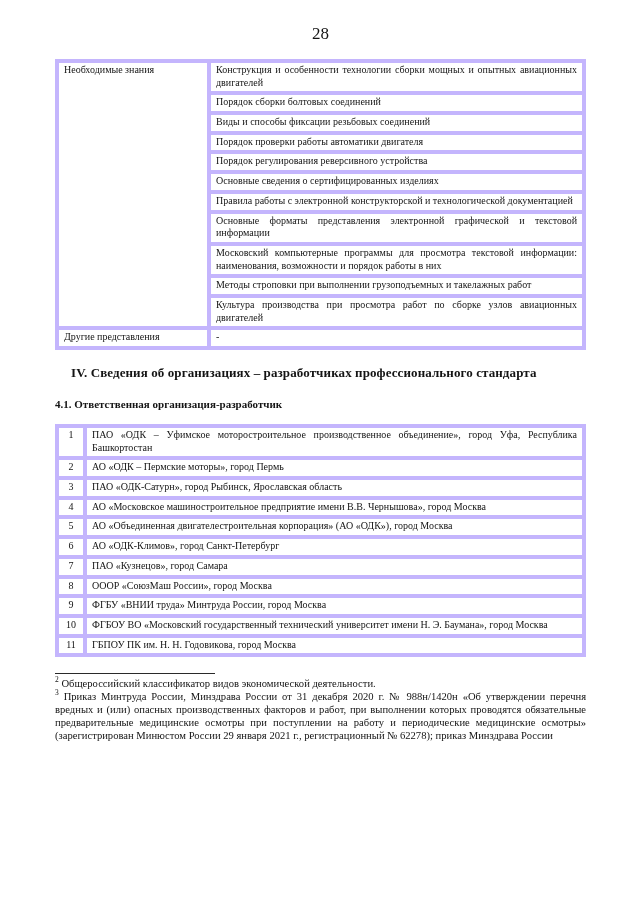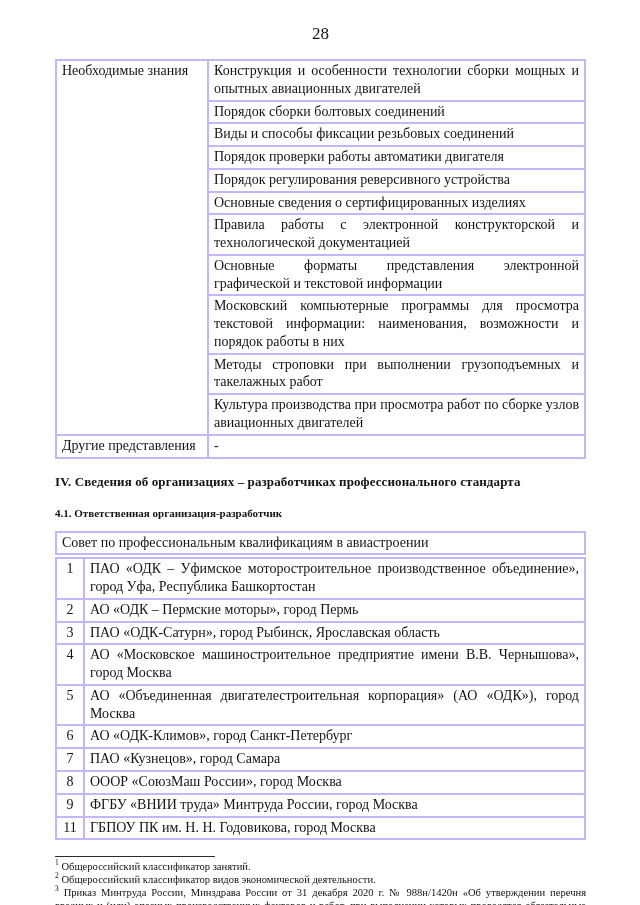--- a/index.html
+++ b/index.html
@@ -17,39 +17,39 @@
   .page-number {
     text-align: center;
     font-size: 17px;
     margin-bottom: 15px;
   }
   table {
     border-collapse: collapse;
     width: 100%;
   }
   td {
-    border: 2px solid #c4b5fd;
-    font-size: 14px;
+    border: 4px solid #c4b5fd;
+    font-size: 10px;
     line-height: 1.27;
     padding: 1px 5px 2px 5px;
     vertical-align: top;
     text-align: justify;
   }
   .knowledge .label-cell {
     width: 152px;
     text-align: left;
   }
   .num-cell {
     width: 28px;
     text-align: center;
   }
   .section-title {
     font-size: 13px;
     font-weight: bold;
-    margin: 15px 0 0 0;
+    margin: 15px 0 0 16px;
     letter-spacing: 0.1px;
   }
   .sub-title {
     font-size: 11px;
     font-weight: bold;
     margin: 17px 0 12px 0;
   }
   .org-table { margin-bottom: 2px; }
   .footnote-block {
     margin-top: 16px;
@@ -118,23 +118,20 @@
       </tr>
     </tbody>
   </table>
 
   <div class="section-title">IV. Сведения об организациях – разработчиках профессионального стандарта</div>
 
   <div class="sub-title">4.1. Ответственная организация-разработчик</div>
 
   <table class="org-table">
     <tbody>
-      <tr>
-        <td>Совет по профессиональным квалификациям в авиастроении</td>
-      </tr>
     </tbody>
   </table>
 
 
   <table>
     <tbody>
       <tr>
         <td class="num-cell">1</td>
         <td class="item-cell">ПАО «ОДК – Уфимское моторостроительное производственное объединение», город Уфа, Республика Башкортостан</td>
       </tr>
@@ -164,26 +161,29 @@
       </tr>
       <tr>
         <td class="num-cell">8</td>
         <td class="item-cell">ОООР «СоюзМаш России», город Москва</td>
       </tr>
       <tr>
         <td class="num-cell">9</td>
         <td class="item-cell">ФГБУ «ВНИИ труда» Минтруда России, город Москва</td>
       </tr>
       <tr>
+        <td class="num-cell">10</td>
+        <td class="item-cell">ФГБОУ ВО «Московский государственный технический университет имени Н. Э. Баумана», город Москва</td>
+      </tr>
+      <tr>
         <td class="num-cell">11</td>
         <td class="item-cell">ГБПОУ ПК им. Н. Н. Годовикова, город Москва</td>
       </tr>
     </tbody>
   </table>
 
   <div class="footnote-block">
     <div class="footnote-rule"></div>
-    <p class="footnote"><sup>1</sup> <span>Общероссийский классификатор занятий.</span></p>
     <p class="footnote"><sup>2</sup> <span>Общероссийский классификатор видов экономической деятельности.</span></p>
     <p class="footnote"><sup>3</sup> <span>Приказ Минтруда России, Минздрава России от 31 декабря 2020 г. № 988н/1420н «Об утверждении перечня вредных и (или) опасных производственных факторов и работ, при выполнении которых проводятся обязательные предварительные медицинские осмотры при поступлении на работу и периодические медицинские осмотры» (зарегистрирован Минюстом России 29 января 2021 г., регистрационный № 62278); приказ Минздрава России</span></p>
   </div>
 
 </div>
 
 </body></html>

